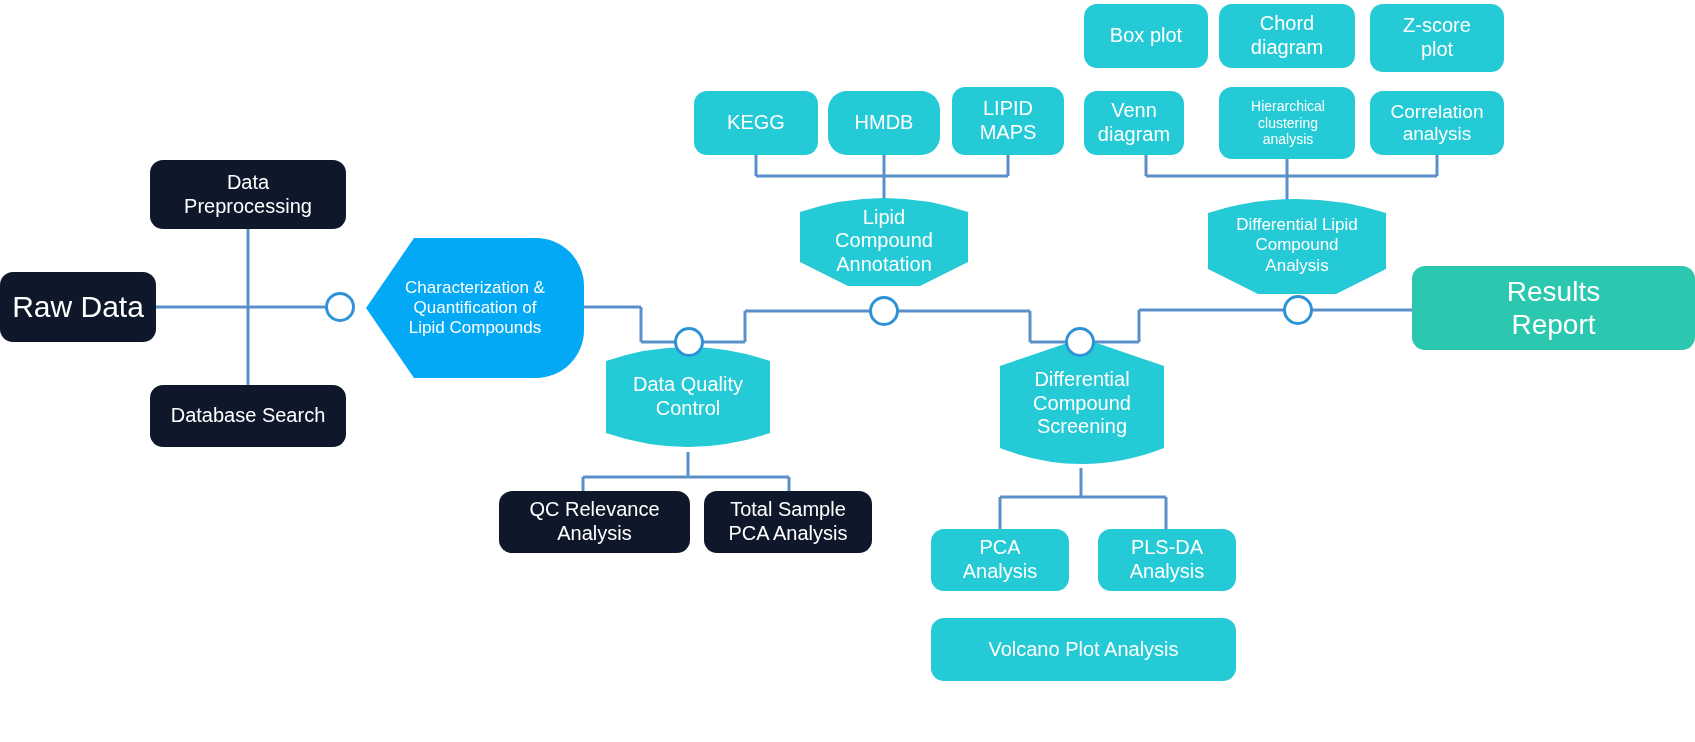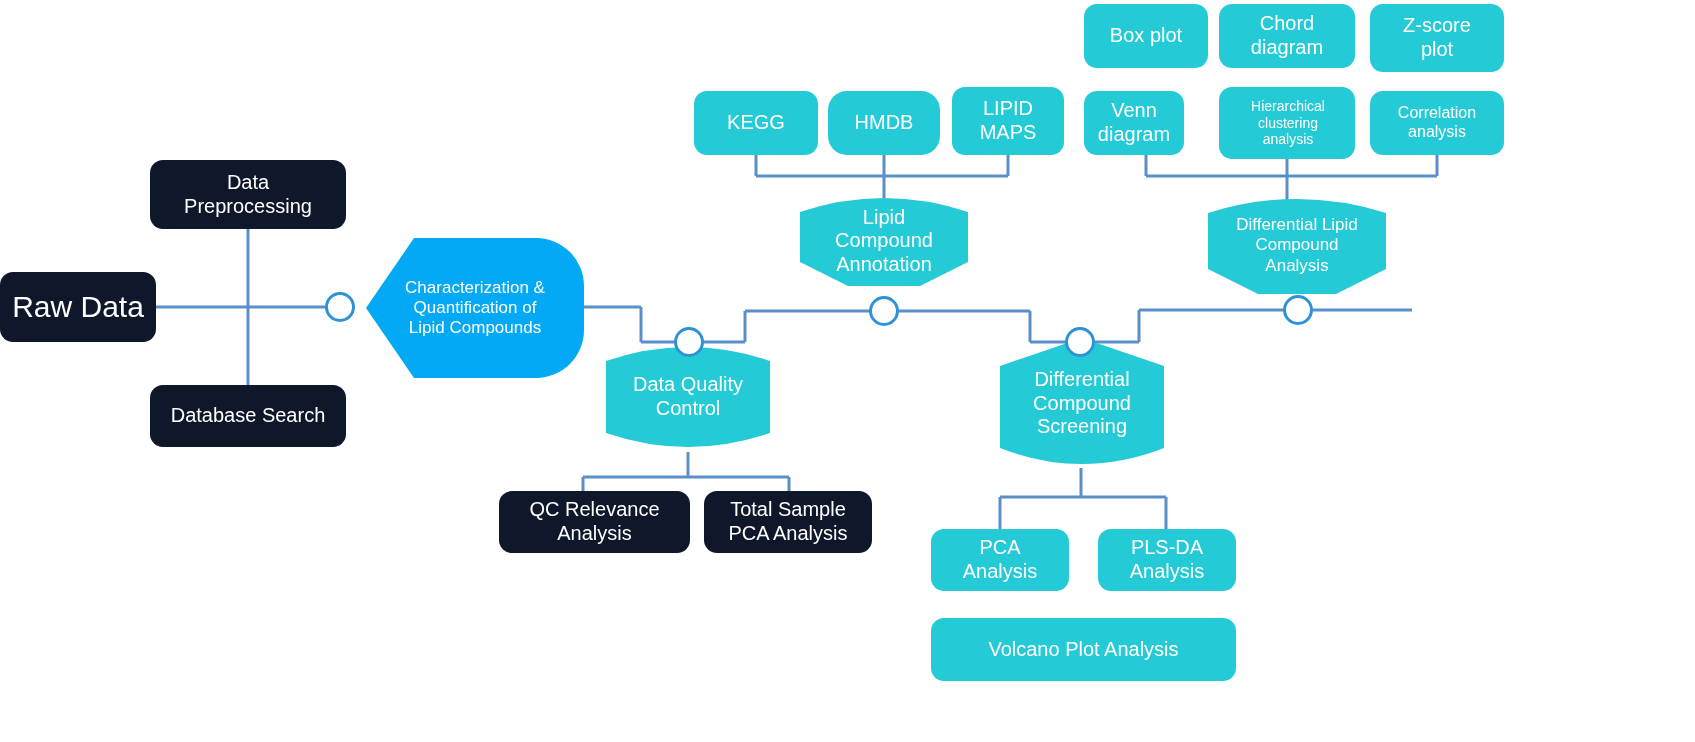--- a/index.html
+++ b/index.html
@@ -63,21 +63,21 @@
   }
   .shape-host svg {
     position: absolute;
     left: 0; top: 0;
     width: 100%;
     height: 100%;
     z-index: 1;
   }
   .shape-host .lbl { padding: 0 10px; }
   .fs13 { font-size: 14px; padding-left: 8px; }
-  .fs14 { font-size: 16px; }
+  .fs14 { font-size: 19px; }
   .fs15 { font-size: 20px; }
   .fs16 { font-size: 17px; }
   .fs22 { font-size: 28px; }
   .fs24 { font-size: 30px; }
 
   .conn {
     position: absolute;
     width: 30px;
     height: 30px;
     border-radius: 50%;
@@ -262,14 +262,18 @@
 
   <div class="shape-host fs16" style="left:1208px; top:197px; width:178px; height:97px;">
     <svg viewBox="0 0 178 97" preserveAspectRatio="none">
       <path d="M 0 16 Q 89 -12 178 16 L 178 72 L 128 97 L 50 97 L 0 72 Z" fill="#24CAD5"></path>
     </svg>
     <span class="lbl">Differential Lipid
 Compound
 Analysis</span>
   </div>
 
+  <div class="node rounded green fs22" style="left:1412px; top:266px; width:283px; height:84px;">
+    <span class="lbl">Results
+Report</span>
+  </div>
 
 </div>
 
 </body></html>

